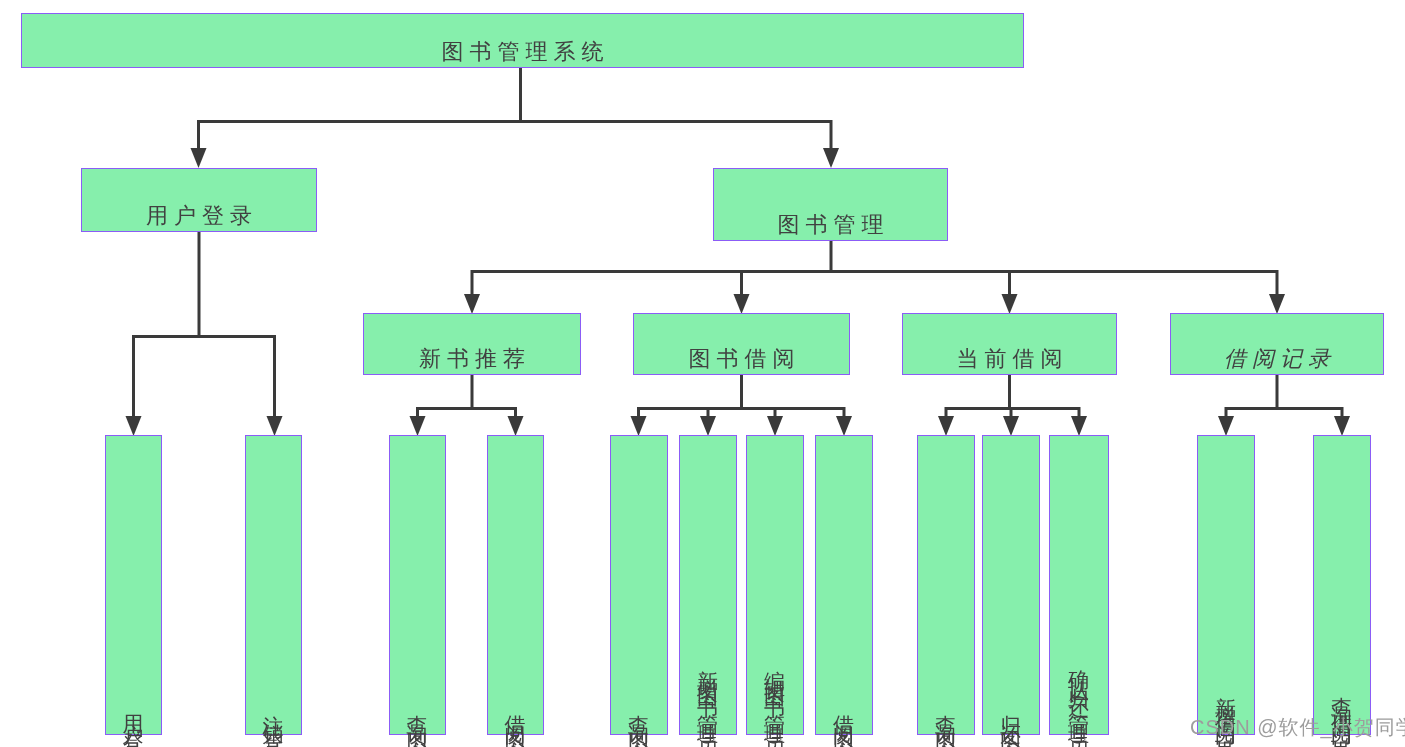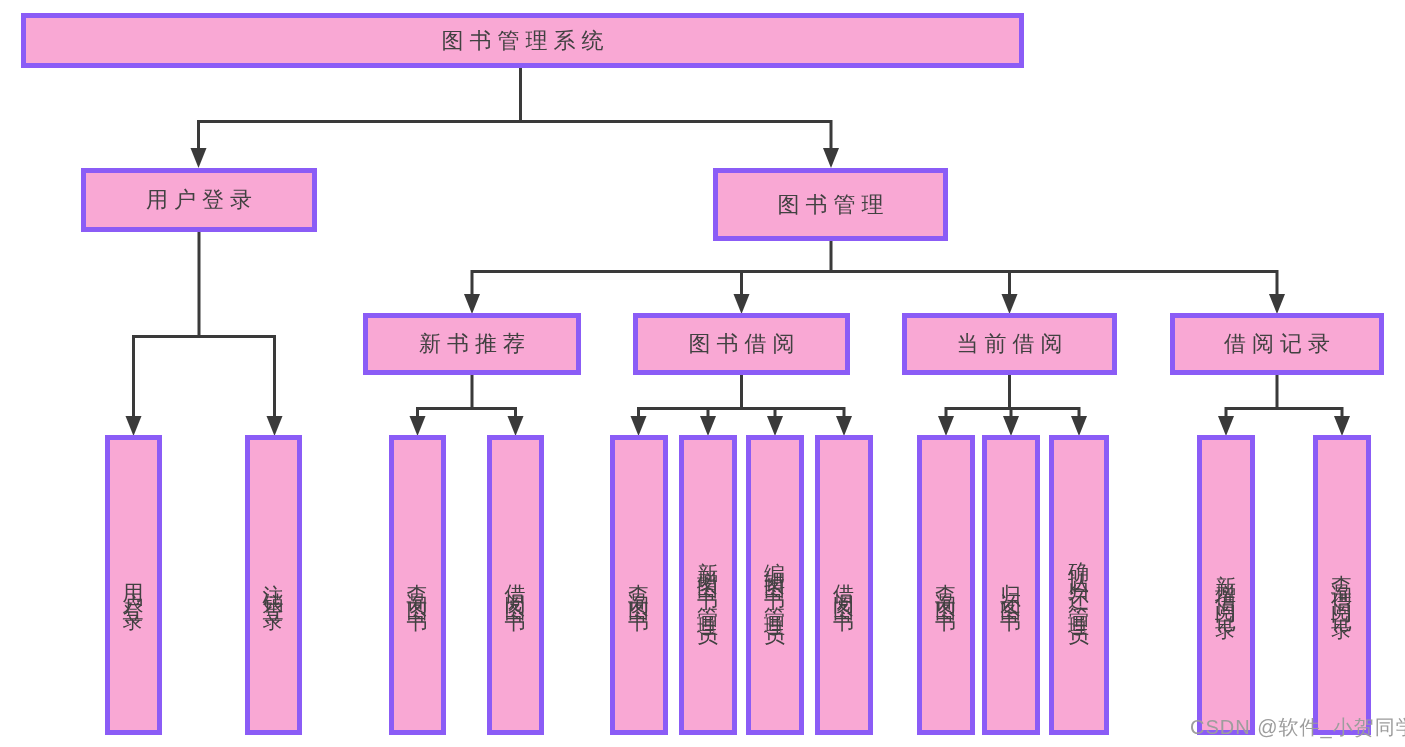--- a/index.html
+++ b/index.html
@@ -3,22 +3,22 @@
 <meta charset="utf-8">
 <style>
   html,body { margin:0; padding:0; background:#ffffff; }
   .canvas {
     position:relative; width:1405px; height:747px; background:#ffffff;
     font-family:"Liberation Sans","DejaVu Sans",sans-serif; color:#414141;
     overflow:hidden;
   }
   .conn { position:absolute; left:0; top:0; }
   .node {
-    position:absolute; box-sizing:border-box; border:5px solid #8b5cf6;
-    background:#f9a8d4; display:flex; align-items:center; justify-content:center;
+    position:absolute; box-sizing:border-box; border:1px solid #8b5cf6;
+    background:#86efac; display:flex; align-items:flex-end; justify-content:center;
   }
   .hnode span { font-size:22px; letter-spacing:6px; text-indent:6px; white-space:nowrap; }
   .vnode span {
     writing-mode:vertical-rl; text-orientation:mixed;
     font-size:21px; letter-spacing:9px; line-height:1;
   }
   .watermark {
     position:absolute; left:1190px; top:714px; z-index:10;
     font-size:20px; letter-spacing:1px; color:#9d9d9d; white-space:nowrap;
   }
@@ -74,21 +74,21 @@
 
   <div class="node hnode" style="left:363px; top:313px; width:218px; height:62px;">
     <span>新书推荐</span>
   </div>
   <div class="node hnode" style="left:633px; top:313px; width:217px; height:62px;font-family:Liberation Serif, serif;">
     <span>图书借阅</span>
   </div>
   <div class="node hnode" style="left:902px; top:313px; width:215px; height:62px;">
     <span>当前借阅</span>
   </div>
-  <div class="node hnode" style="left:1170px; top:313px; width:214px; height:62px;">
+  <div class="node hnode" style="left:1170px; top:313px; width:214px; height:62px;font-style:italic;">
     <span>借阅记录</span>
   </div>
 
   <div class="node vnode" style="left:105px; top:435px; width:57px; height:300px;">
     <span>用户登录</span>
   </div>
   <div class="node vnode" style="left:245px; top:435px; width:57px; height:300px;">
     <span>注销登录</span>
   </div>
 

